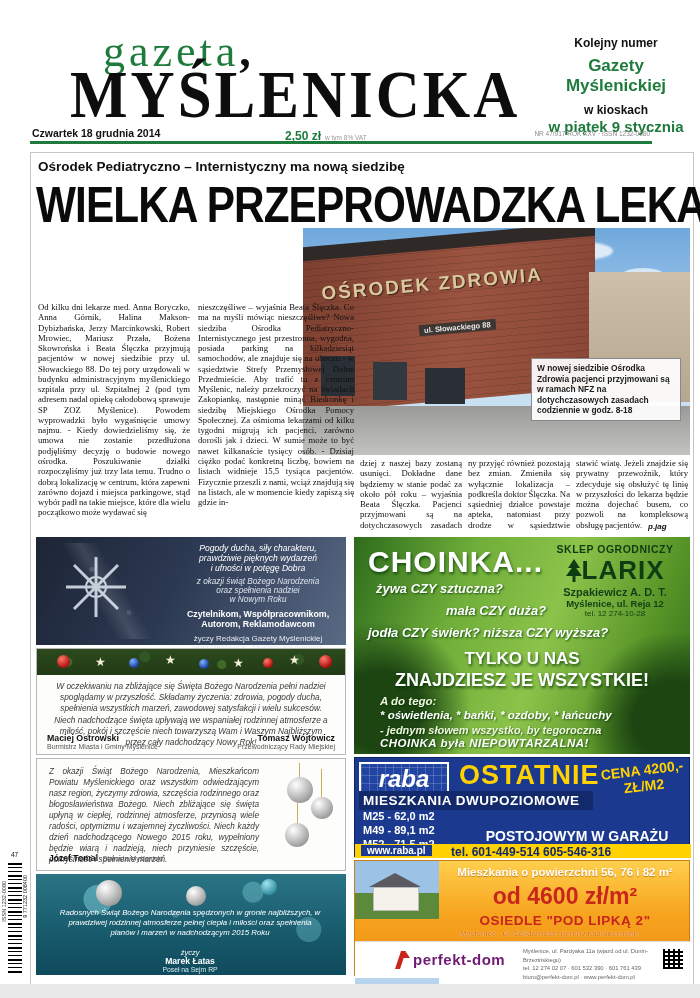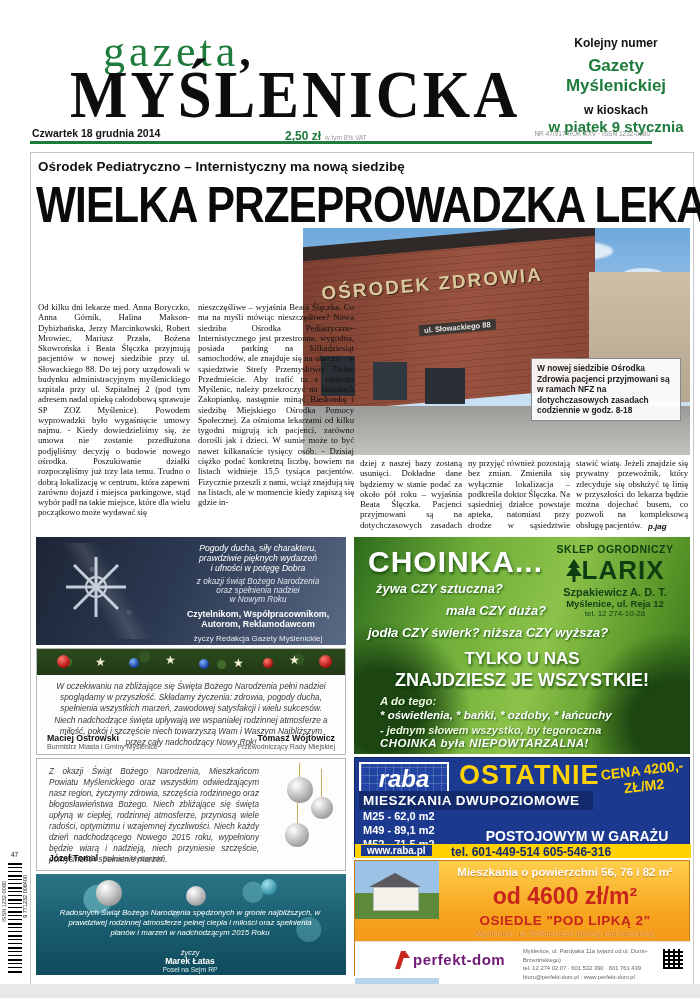--- a/index.html
+++ b/index.html
@@ -265,21 +265,21 @@
       <span class="house-roof" style="left:14px;top:12px;"></span>
       <span class="house-body" style="left:18px;top:26px;width:44px;height:22px;"></span>
     </div>
     <div class="abs housethumb" style="left:0;top:58px;width:84px;height:58px;background:linear-gradient(180deg,#b8d3ec 0 50%,#4f7c33 50% 100%);">
       <span class="house-roof" style="left:16px;top:10px;border-bottom-color:#41454e;"></span>
 
     </div>
     <div class="abs sans b ctr" style="left:88px;top:5px;width:244px;font-size:11.5px;color:#fff;text-shadow:0 1px 1px rgba(160,90,0,.6);">Mieszkania o powierzchni 56, 76 i 82 m²</div>
     <div class="abs sans b ctr" style="left:88px;top:22px;width:244px;font-size:23px;color:#c8251d;">od 4600 zł/m²</div>
     <div class="abs sans b ctr" style="left:88px;top:52px;width:244px;font-size:13.5px;color:#c8251d;letter-spacing:.5px;">OSIEDLE "POD LIPKĄ 2"</div>
-    <div class="abs sans b ctr" style="left:88px;top:68px;width:244px;font-size:7.5px;color:#e07a10;text-shadow:0 0 1px #fff;">Myślenice - ul. Solidarności (tereny nad basenem)</div>
+    <div class="abs sans b ctr" style="left:72px;top:68px;width:244px;font-size:7.5px;color:#e07a10;text-shadow:0 0 1px #fff;">Myślenice - ul. Solidarności (tereny nad basenem)</div>
 
     <div class="abs" style="left:0;top:80px;width:336px;height:36px;background:#ffffff;border-top:1px solid #ddd;">
       <svg class="abs" style="left:38px;top:7px;" width="18" height="20" viewBox="0 0 18 20">
         <polygon points="2,20 8,2 13,2 7,20" fill="#c8251d"></polygon>
           <polygon points="8,9 13,3 17,9 13,9" fill="#c8251d"></polygon>
       </svg>
       <span class="abs sans b" style="left:58px;top:9px;font-size:15px;color:#701a75;letter-spacing:.5px;">perfekt-dom</span>
       <div class="abs sans" style="left:168px;top:5px;width:140px;font-size:5.8px;color:#666;line-height:1.5;">
         <div>Myślenice, ul. Pardyaka 11a (wjazd od ul. Dunin-Brzezińskiego)</div>
         <div>tel. 12 274 02 07 · 601 532 390 · 601 761 439</div>

